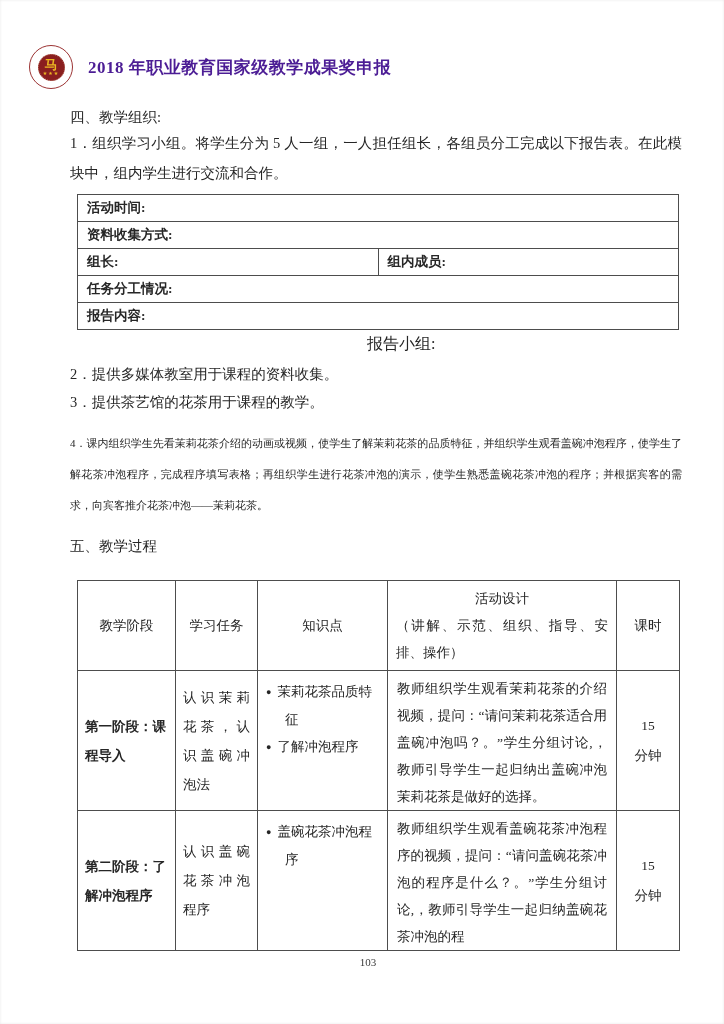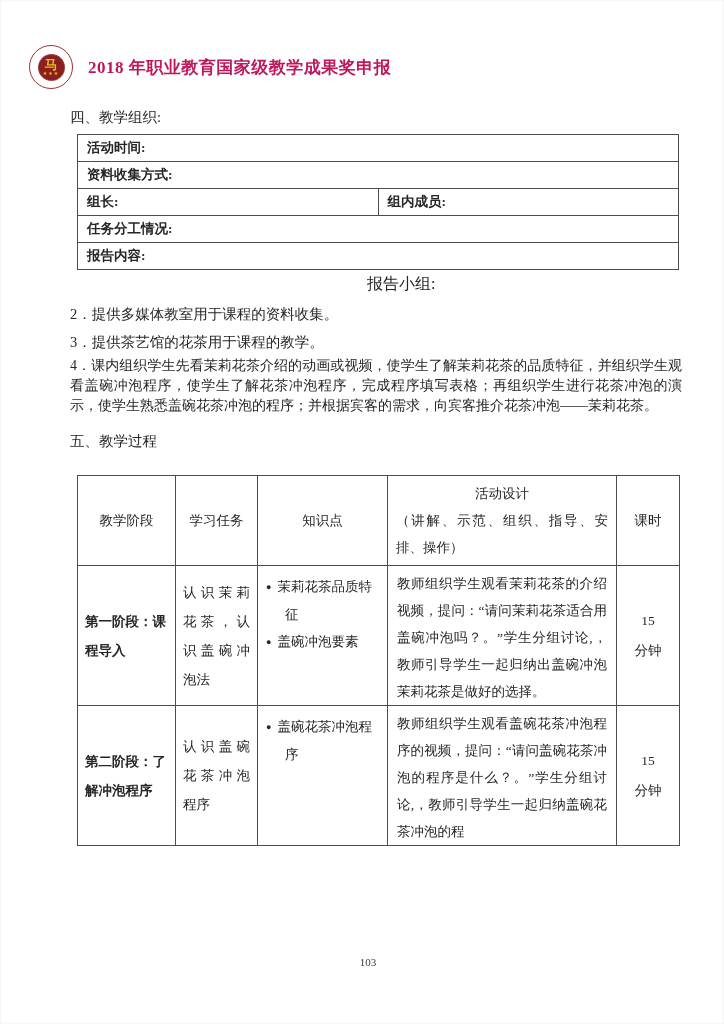--- a/index.html
+++ b/index.html
@@ -23,26 +23,26 @@
     box-sizing:border-box;flex:0 0 auto;
   }
   .seal-inner{
     width:27px;height:27px;border-radius:50%;
     background:#8a1f1f;border:1px dotted #b86a5a;
     display:flex;flex-direction:column;align-items:center;justify-content:center;
     box-sizing:border-box;
   }
   .seal-horse{color:#ecb822;font-size:13px;font-weight:bold;line-height:13px;}
   .seal-stars{color:#ecb822;font-size:5px;line-height:5px;letter-spacing:1px;}
-  .hdr-title{margin-left:15px;font-size:17px;font-weight:bold;color:#be185d;letter-spacing:.5px;}
+  .hdr-title{margin-left:15px;font-size:17px;font-weight:bold;color:#4c1d95;letter-spacing:.5px;}
 
   
   .h-sec{font-size:14.5px;line-height:22px;margin-top:16px;}
   .para{font-size:14.5px;line-height:30px;text-align:justify;text-justify:inter-character;}
-  .para4{font-size:14px;line-height:20px;text-align:justify;text-justify:inter-character;margin-top:0;}
+  .para4{font-size:11px;line-height:31px;text-align:justify;text-justify:inter-character;margin-top:12px;}
   .single{font-size:14.5px;line-height:28px;}
   .caption{font-size:12px;line-height:16px;margin-top:2px;margin-left:157px;}
   .report-label{font-size:16px;line-height:16px;margin-top:6px;margin-left:297px;}
   .mt8{margin-top:8px;}
 
   
   table{border-collapse:collapse;table-layout:fixed;margin-left:7px;width:602px;}
   td,th{border:1px solid #4d4d4d;box-sizing:border-box;padding:0;}
   .t1{margin-top:6px;}
   .t1 td{height:27px;font-size:13.5px;font-weight:bold;padding-left:9px;vertical-align:middle;}
@@ -81,20 +81,21 @@
         <div class="seal-horse">马</div>
         <div class="seal-stars">★★★</div>
       </div>
     </div>
     <div class="hdr-title">2018 年职业教育国家级教学成果奖申报</div>
   </div>
 
   <div class="content">
 
     <div class="h-sec">四、教学组织:</div>
+    <div class="para">1．组织学习小组。将学生分为 5 人一组，一人担任组长，各组员分工完成以下报告表。在此模块中，组内学生进行交流和合作。</div>
 
     <table class="t1">
       <tbody>
         <tr>
           <td colspan="2">活动时间:</td>
         </tr>
         <tr>
           <td colspan="2">资料收集方式:</td>
         </tr>
         <tr>
@@ -137,21 +138,21 @@
           </td>
           <td>课时</td>
         </tr>
       </thead>
       <tbody>
         <tr class="r1">
           <td class="stage">第一阶段：课程导入</td>
           <td class="task">认识茉莉花茶，认识盖碗冲泡法</td>
           <td class="points">
             <div class="kp"><span class="blt">●</span><span>茉莉花茶品质特征</span></div>
-            <div class="kp"><span class="blt">●</span><span>盖碗冲泡要素</span></div>
+            <div class="kp"><span class="blt">●</span><span>了解冲泡程序</span></div>
           </td>
           <td class="activity">教师组织学生观看茉莉花茶的介绍视频，提问：“请问茉莉花茶适合用盖碗冲泡吗？。”学生分组讨论,，教师引导学生一起归纳出盖碗冲泡茉莉花茶是做好的选择。</td>
           <td class="dur">
             <div>15</div>
             <div>分钟</div>
           </td>
         </tr>
         <tr class="r2">
           <td class="stage">第二阶段：了解冲泡程序</td>
           <td class="task">认识盖碗花茶冲泡程序</td>

